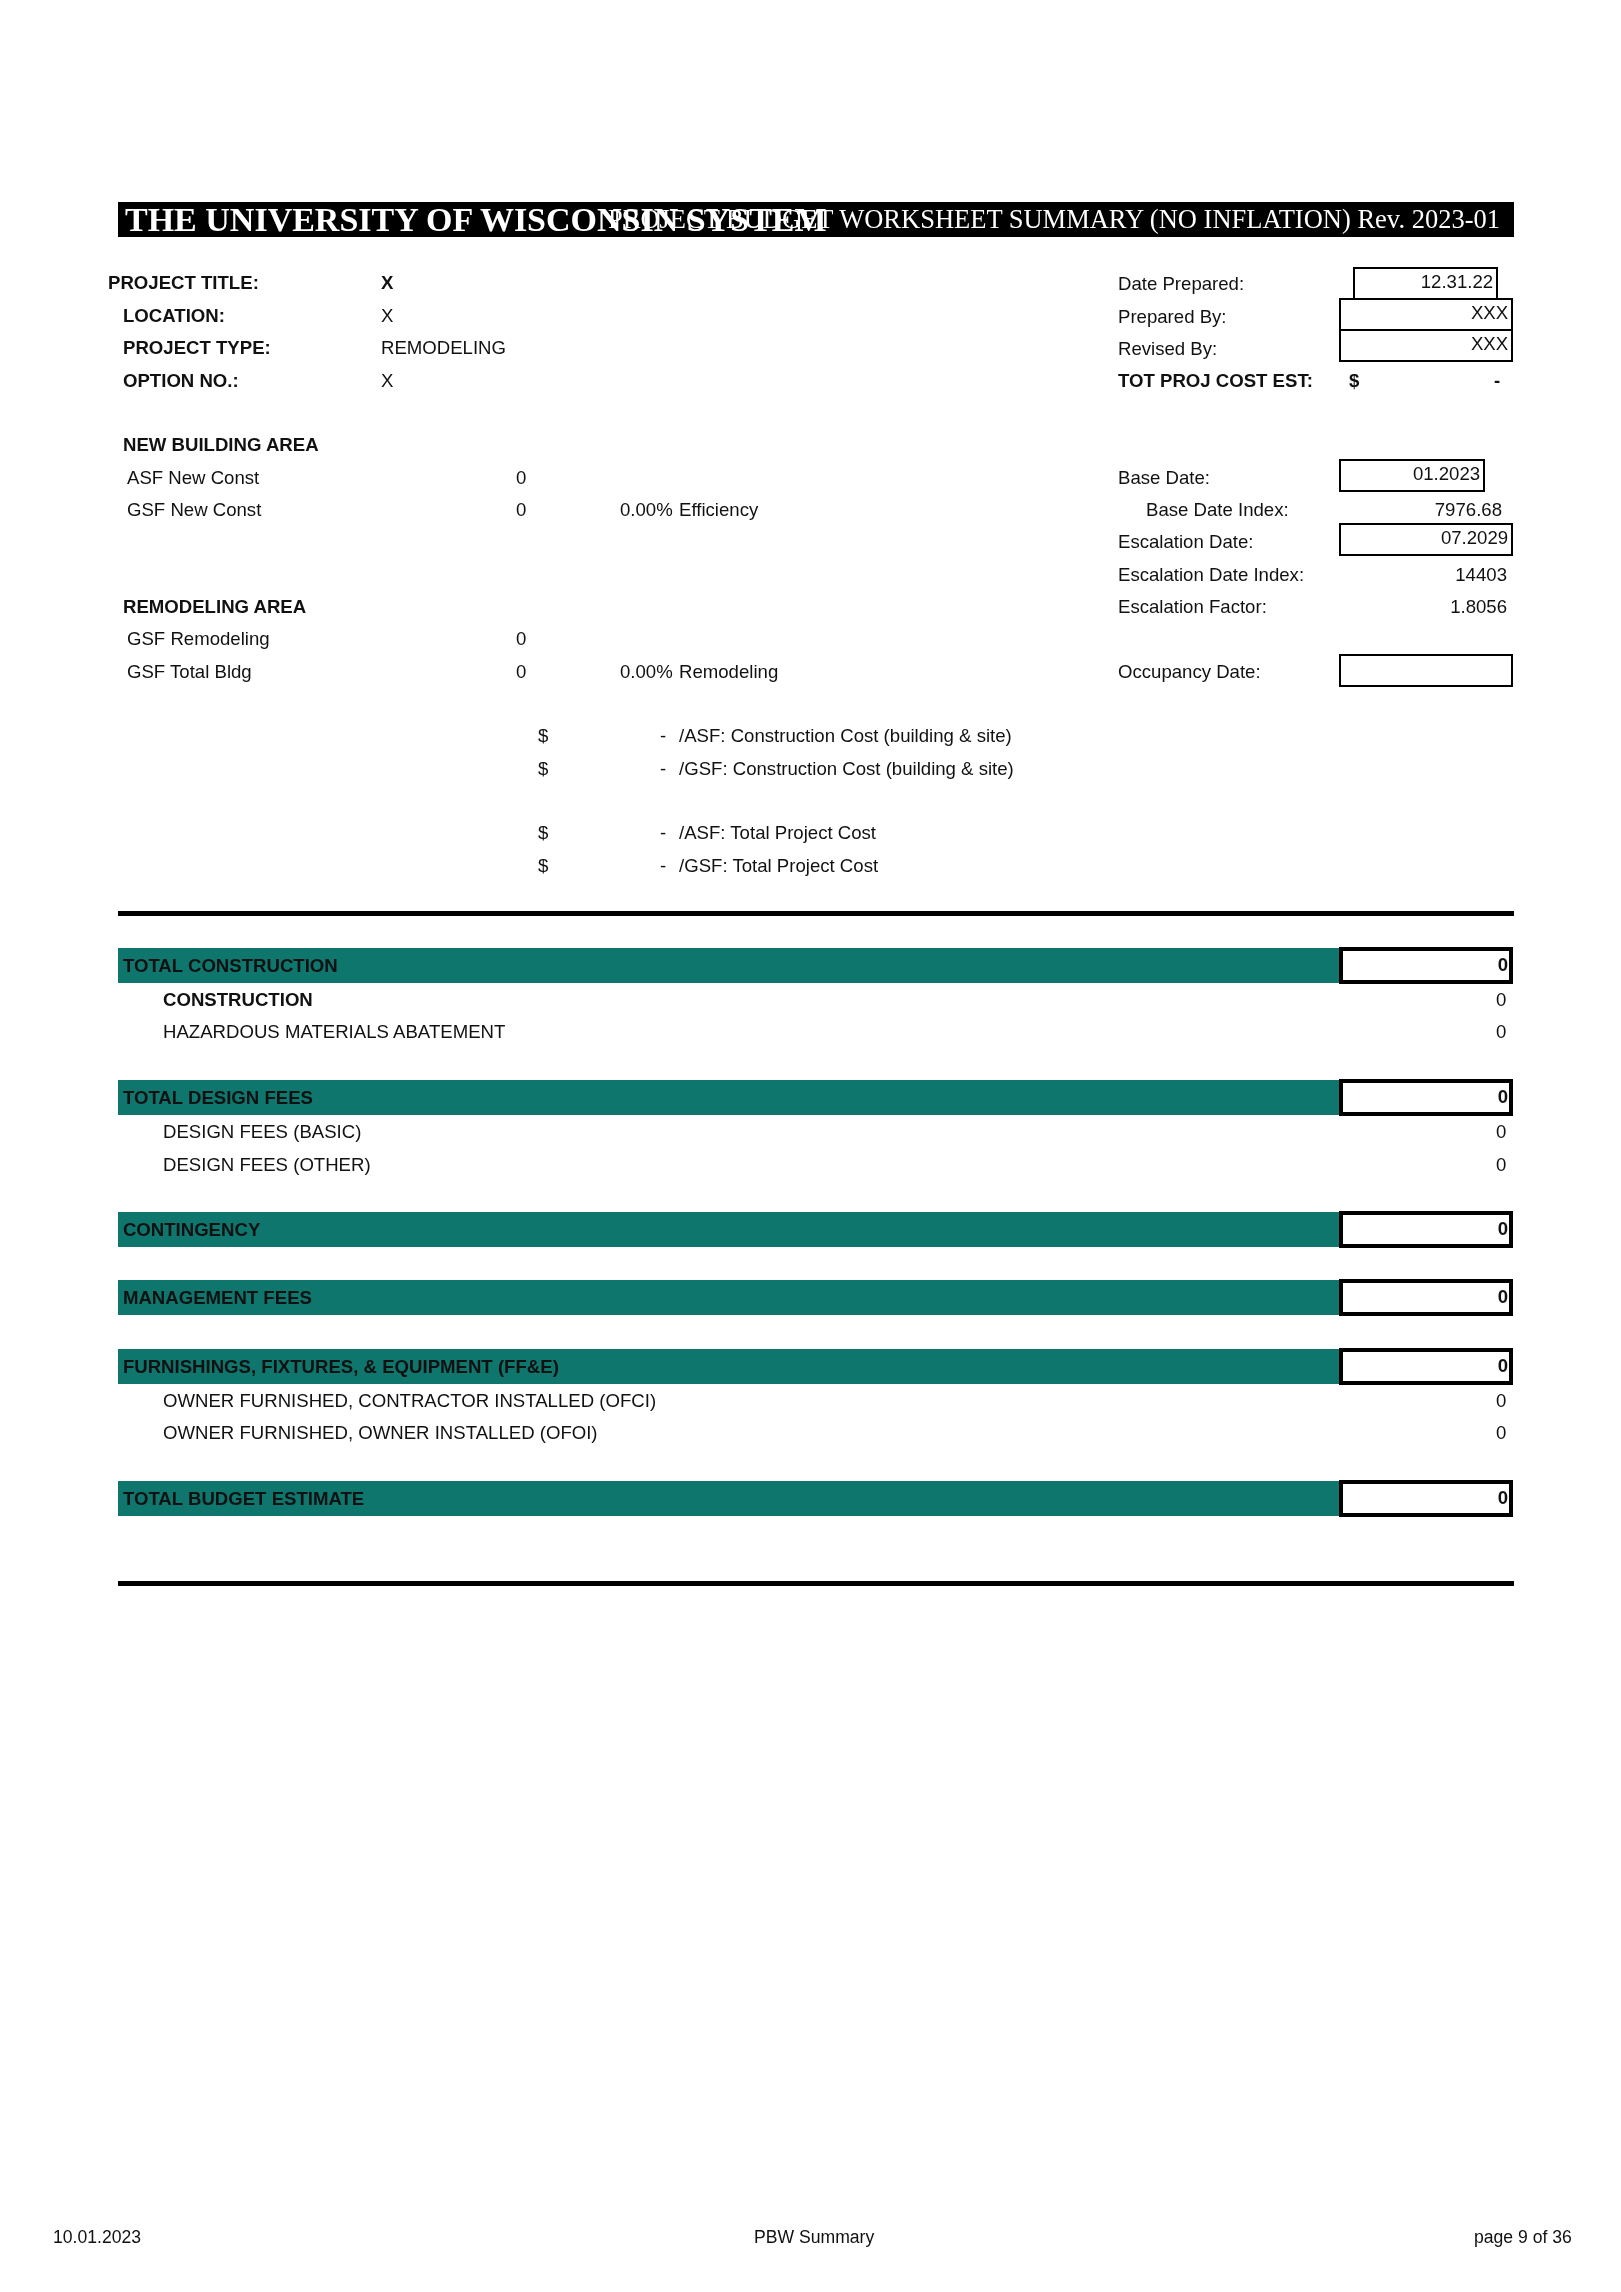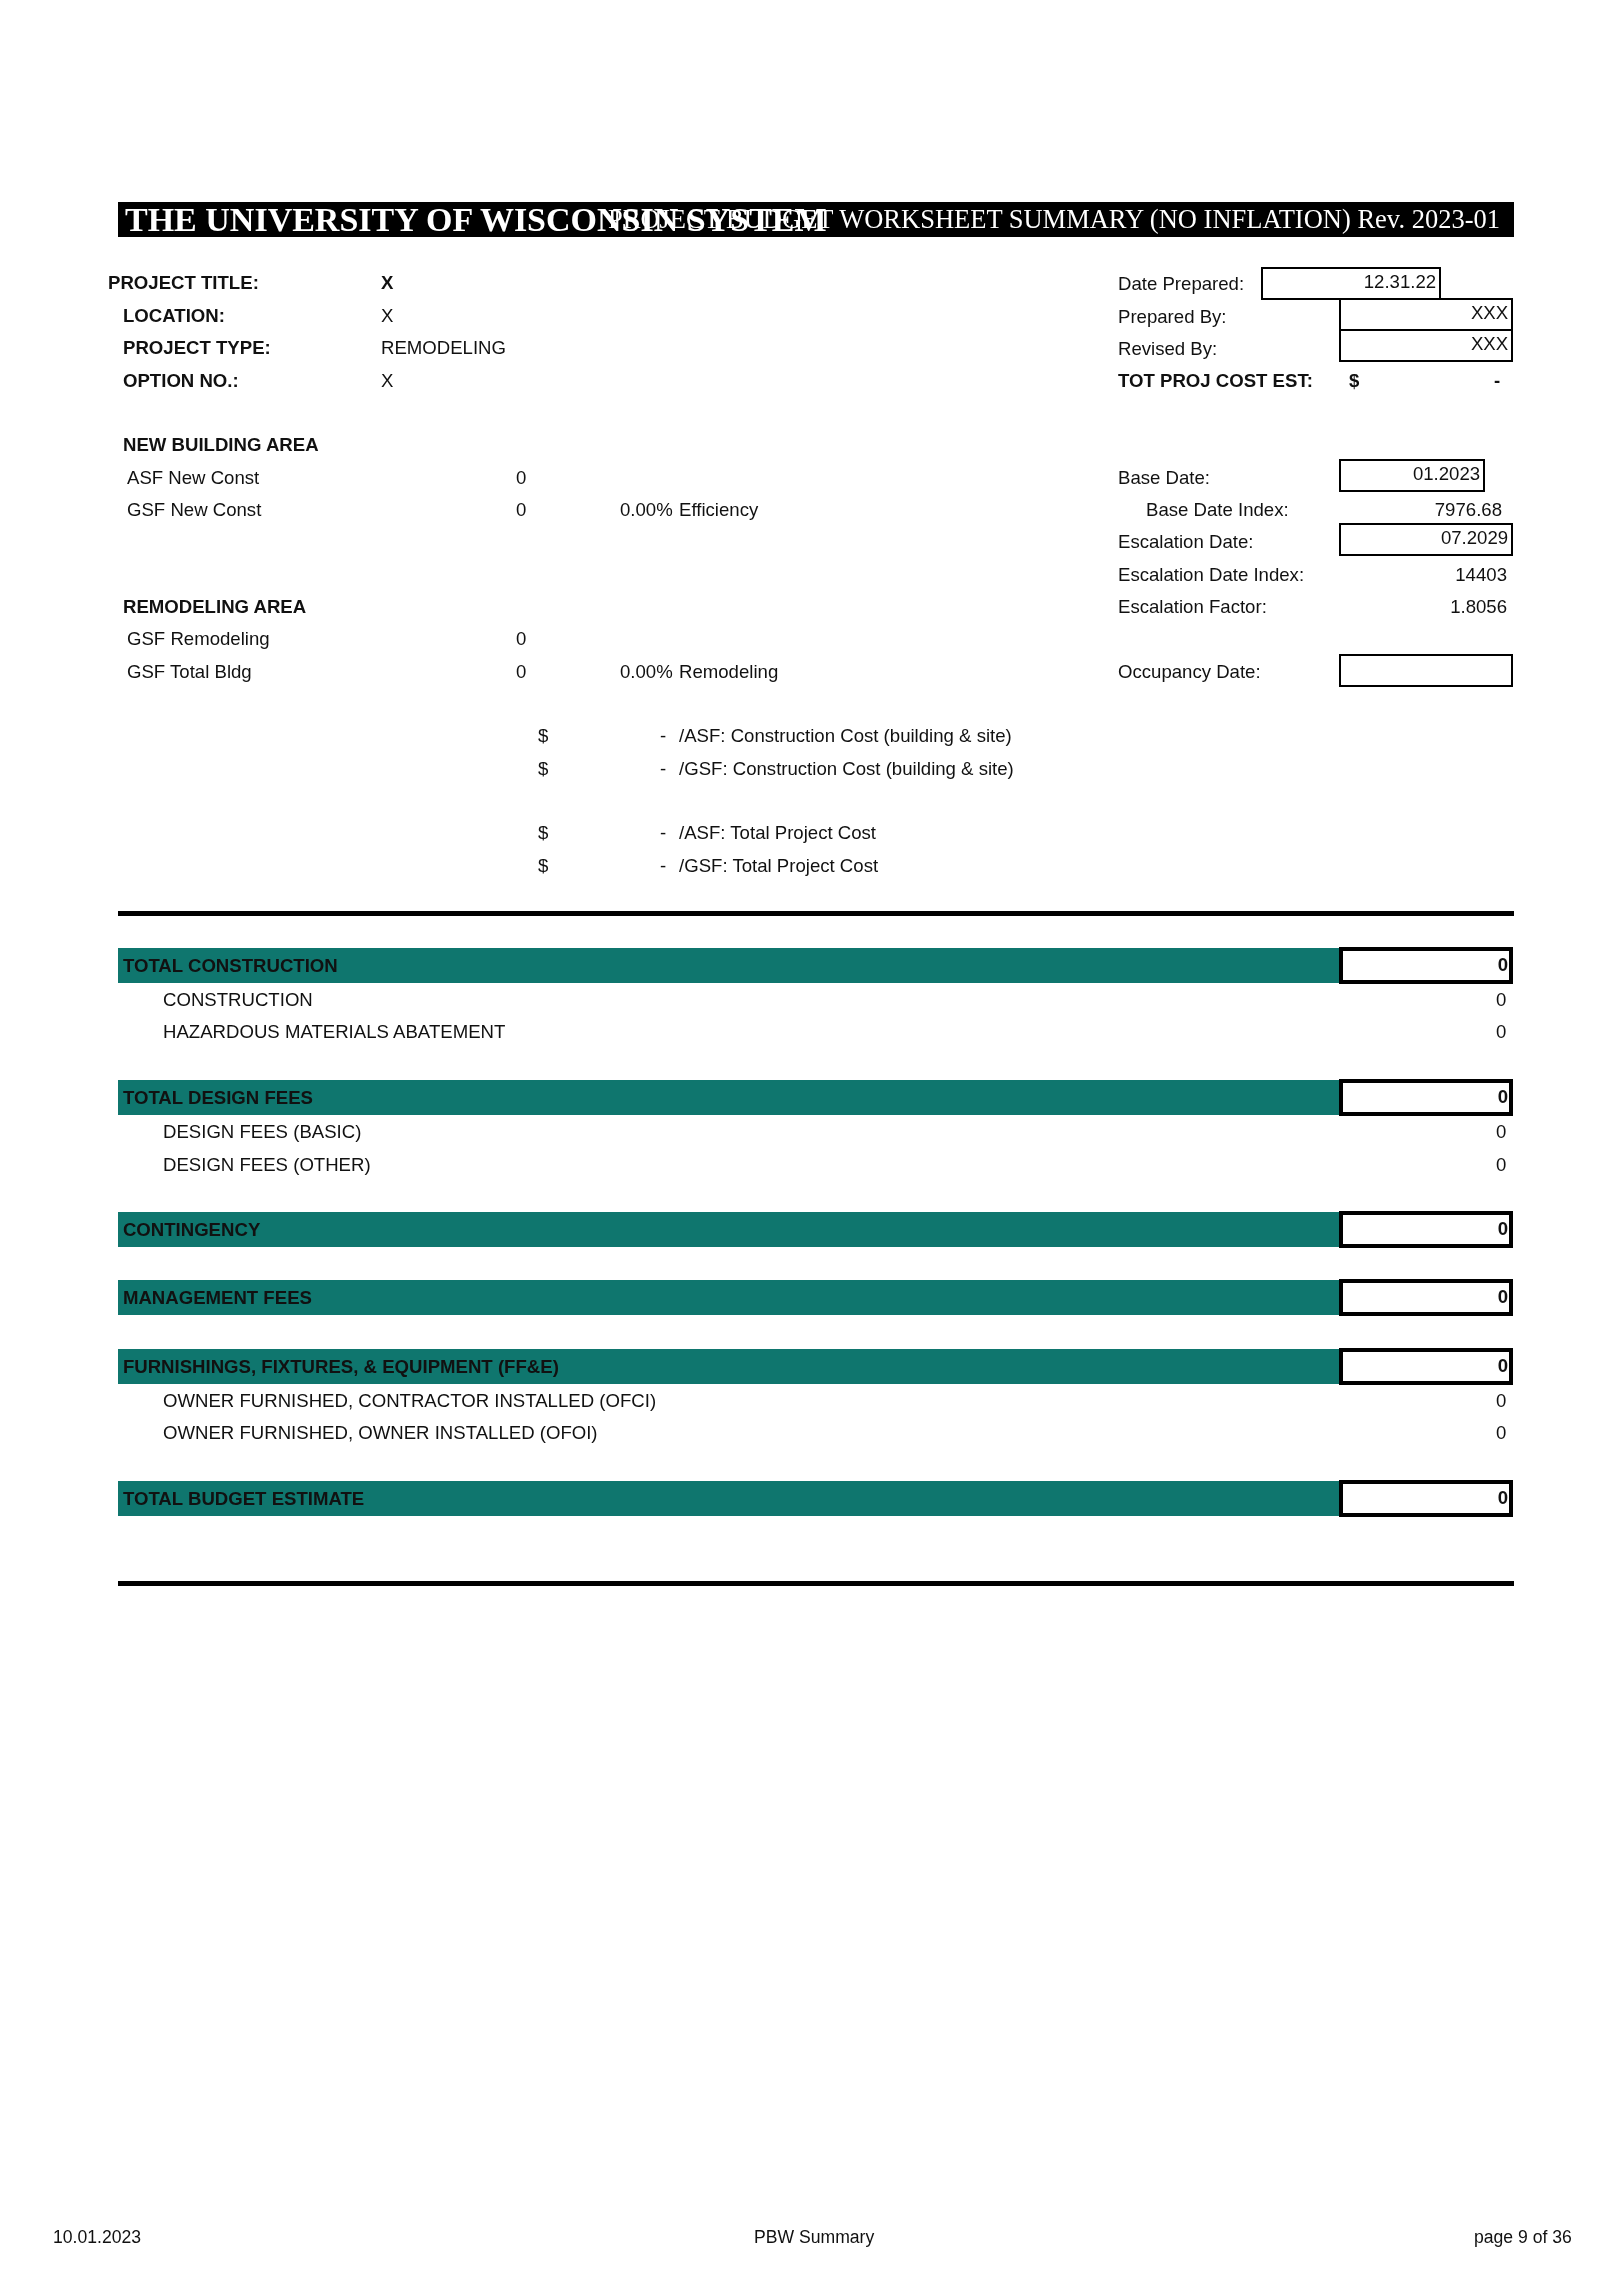--- a/index.html
+++ b/index.html
@@ -30,21 +30,21 @@
 <div class="abs t b" style="left:108px;top:272px;">PROJECT TITLE:</div>
 <div class="abs t b" style="left:381px;top:272px;">X</div>
 <div class="abs t b" style="left:123px;top:305px;">LOCATION:</div>
 <div class="abs t" style="left:381px;top:305px;">X</div>
 <div class="abs t b" style="left:123px;top:337px;">PROJECT TYPE:</div>
 <div class="abs t" style="left:381px;top:337px;">REMODELING</div>
 <div class="abs t b" style="left:123px;top:370px;">OPTION NO.:</div>
 <div class="abs t" style="left:381px;top:370px;">X</div>
 
 <div class="abs t" style="left:1118px;top:273px;">Date Prepared:</div>
-<div class="abs box" style="left:1261px;top:267px;width:180px;height:33px;">
+<div class="abs box" style="left:1353px;top:267px;width:145px;height:33px;">
   <span class="v">12.31.22</span>
 </div>
 <div class="abs t" style="left:1118px;top:306px;">Prepared By:</div>
 <div class="abs box" style="left:1339px;top:298px;width:174px;height:33px;">
   <span class="v">XXX</span>
 </div>
 <div class="abs t" style="left:1118px;top:338px;">Revised By:</div>
 <div class="abs box" style="left:1339px;top:329px;width:174px;height:33px;">
   <span class="v">XXX</span>
 </div>
@@ -101,21 +101,21 @@
 <div class="abs t" style="left:679px;top:855px;">/GSF: Total Project Cost</div>
 
 <div class="abs rule" style="top:911px;"></div>
 
 <div class="abs band" style="top:948px;">
   <span class="lbl">TOTAL CONSTRUCTION</span>
 </div>
 <div class="abs totbox" style="top:947px;">
   <span class="v">0</span>
 </div>
-<div class="abs sub" style="left:163px;top:989px;">CONSTRUCTION</div>
+<div class="abs sub" style="left:163px;top:989px;font-weight:bold;">CONSTRUCTION</div>
 <div class="abs sub" style="left:1496px;top:989px;">0</div>
 <div class="abs sub" style="left:163px;top:1021px;">HAZARDOUS MATERIALS ABATEMENT</div>
 <div class="abs sub" style="left:1496px;top:1021px;">0</div>
 
 <div class="abs band" style="top:1080px;">
   <span class="lbl">TOTAL DESIGN FEES</span>
 </div>
 <div class="abs totbox" style="top:1079px;">
   <span class="v">0</span>
 </div>

